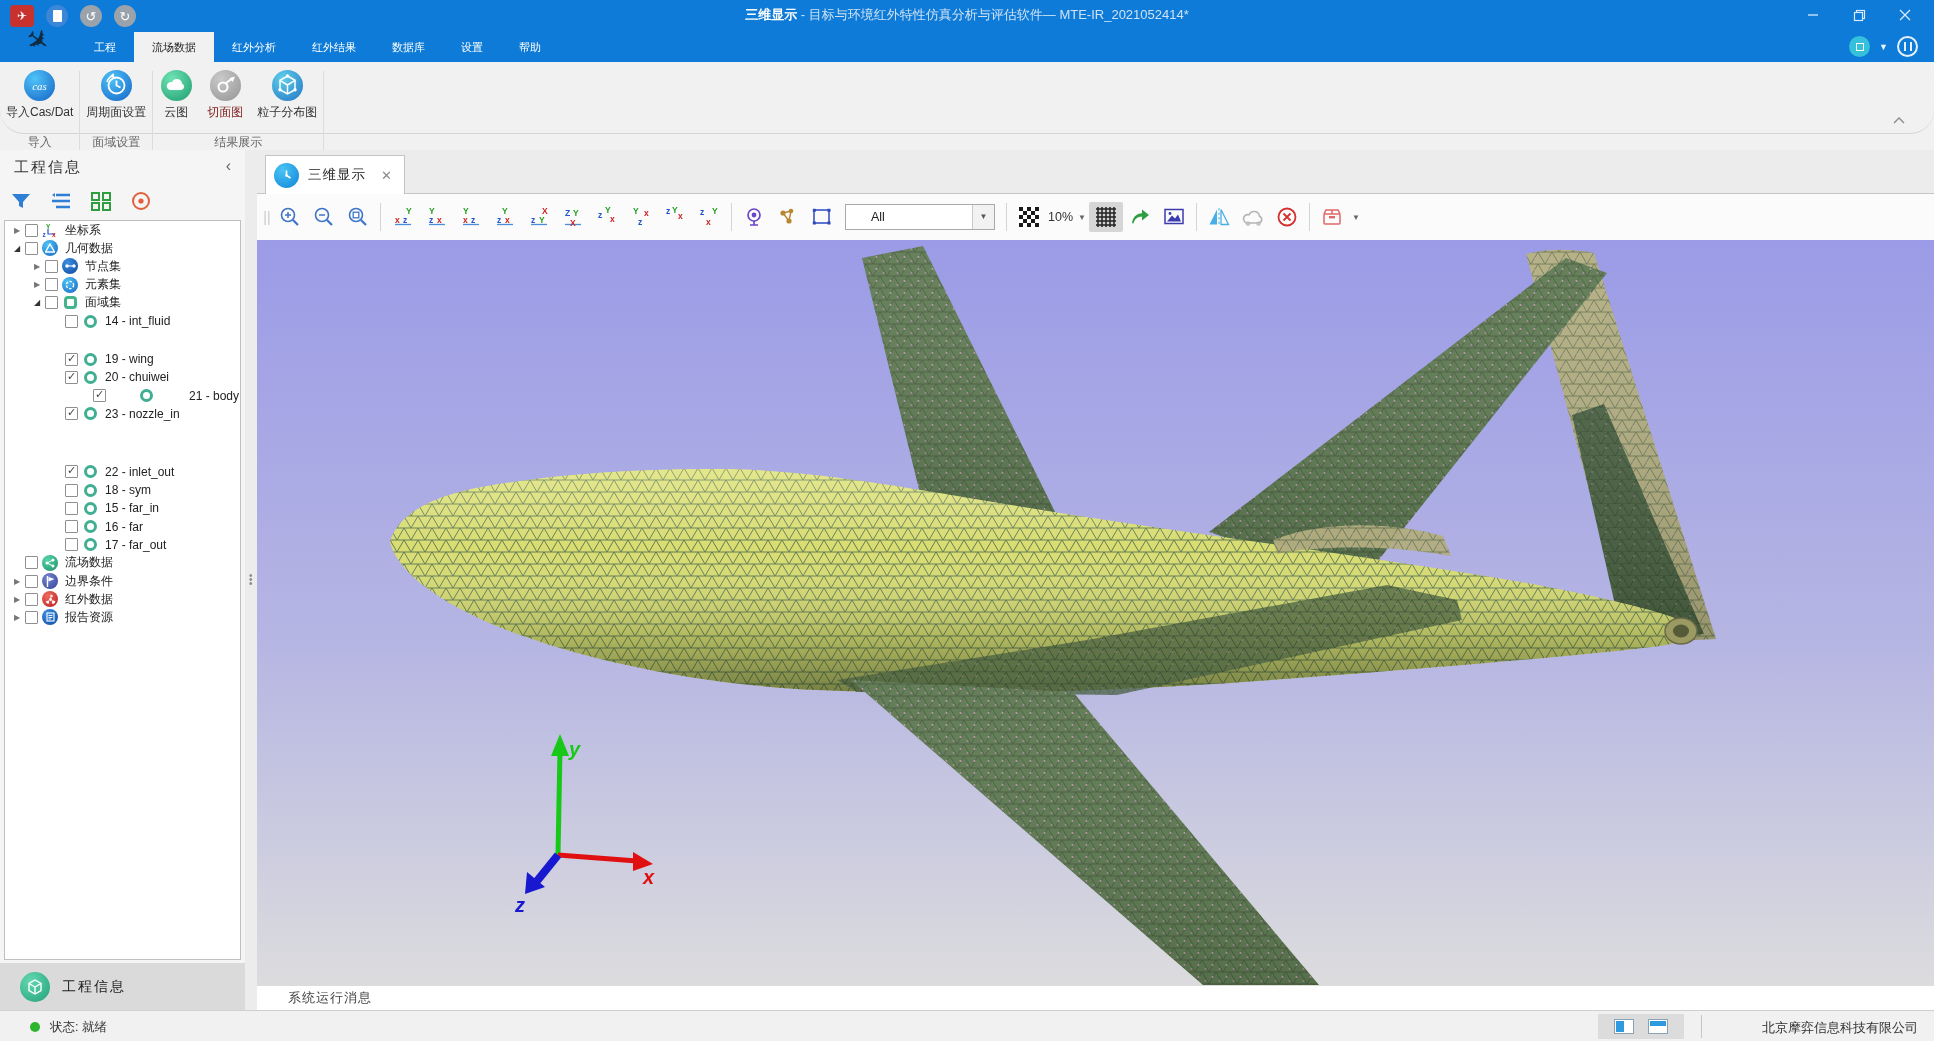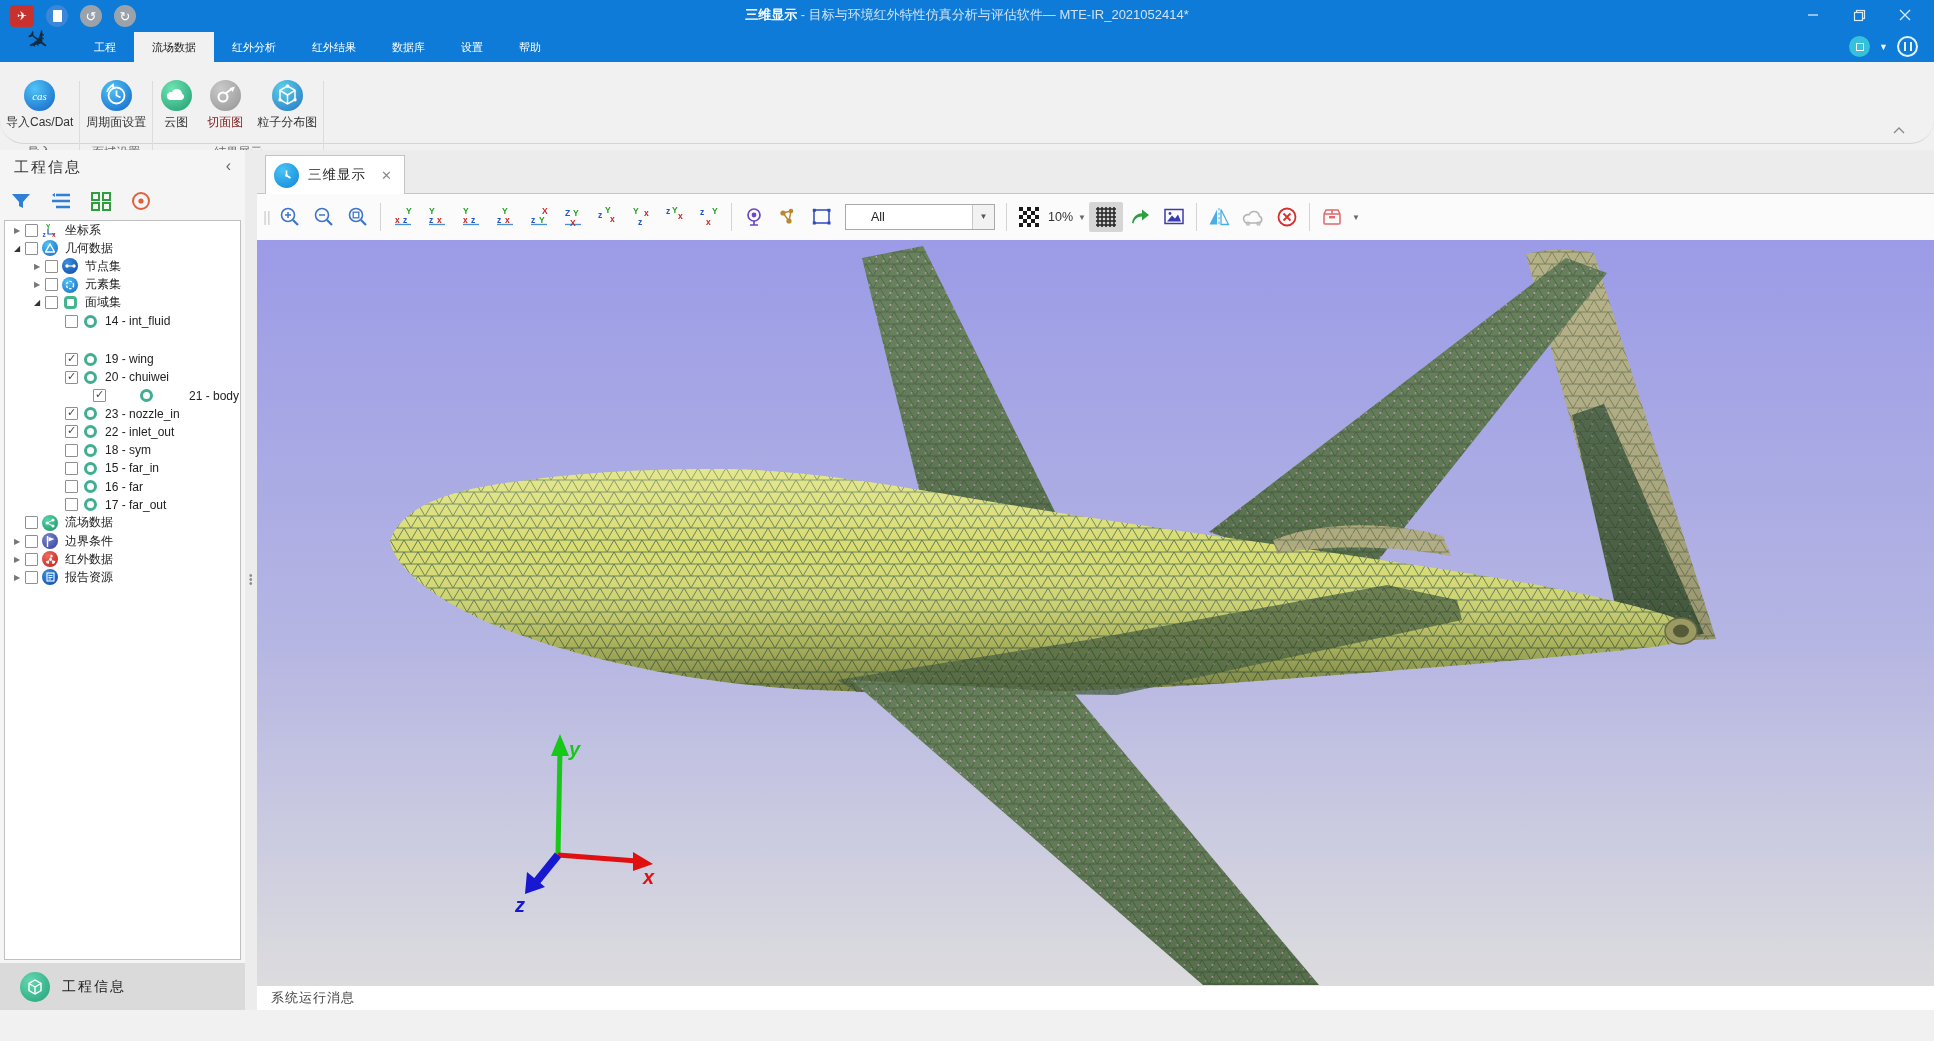--- a/index.html
+++ b/index.html
@@ -27,21 +27,21 @@
   .menu-item.active { background:#f1f1f1; color:#222; }
   .menu-right { position:absolute; right:16px; top:4px; display:flex; align-items:center; gap:9px; }
   .mr-circle { width:21px; height:21px; border-radius:50%; display:flex; align-items:center; justify-content:center; }
   .mr-teal { background:#35c0dc; }
   .mr-teal .sq { width:8px; height:8px; border:1.5px solid #fff; }
   .mr-caret { color:#eaf4fc; font-size:9px; }
   .mr-ring { border:2px solid #e7f1fa; }
   .mr-ring .bars { width:8px; height:9px; border-left:2.5px solid #e7f1fa; border-right:2.5px solid #e7f1fa; }
 
   
-  .ribbon { position:absolute; left:0; top:76px; width:1934px; height:68px; background:#f1f1f1; border-bottom:1px solid #d5d5d5;border-radius:24px; }
+  .ribbon { position:absolute; left:0; top:66px; width:1934px; height:68px; background:#f1f1f1; border-bottom:1px solid #d5d5d5;border-radius:24px; }
   .rb-groups { position:absolute; left:0; top:0; height:88px; display:flex; }
   .rb-group { position:relative; height:88px; }
   .rb-btnrow { display:flex; justify-content:center; gap:2px; padding-top:4px; }
   .rb-btn { width:auto; min-width:46px; padding:0 6px; text-align:center; cursor:default; }
   .rb-circ { width:31px; height:31px; border-radius:50%; margin:0 auto; display:flex; align-items:center; justify-content:center; }
   .rb-blue   { background:radial-gradient(circle at 35% 28%, #4fc3f7, #1463c6); }
   .rb-green  { background:radial-gradient(circle at 35% 28%, #6fe3b2, #1f9d72); }
   .rb-grayc  { background:radial-gradient(circle at 35% 28%, #c9c9c9, #949494); }
   .rb-teal   { background:radial-gradient(circle at 35% 28%, #5fd0ea, #2374c4); }
   .rb-label { font-size:12px; color:#333; margin-top:3px; white-space:nowrap; }
@@ -91,21 +91,21 @@
   .tb-handle { color:#c9c9c9; font-size:14px; width:12px; flex:none; text-align:center; }
   .tb-combo { width:150px; height:26px; border:1px solid #a9a9a9; background:#fff; display:flex; align-items:center; flex:none; margin:0 6px;padding-left:18px; }
   .tb-combo .val { flex:1; font-size:12.5px; color:#222; padding-left:7px; }
   .tb-combo .dd { width:22px; height:24px; border-left:1px solid #c9c9c9; background:#f2f2f2; text-align:center; font-size:8px; color:#555; line-height:24px; }
   .tb-zoomtxt { font-size:12.5px; color:#333; margin:0 2px; flex:none; }
   .tb-caret { font-size:8px; color:#666; flex:none; margin:0 3px; }
   .tb-grid-active { background:#d6d6d6; border-radius:2px; }
 
   .viewport { position:absolute; left:257px; top:240px; width:1677px; height:745px; }
   .msgbar { position:absolute; left:257px; top:985px; width:1677px; height:25px; background:#ffffff; border-top:1px solid #dcdcdc; display:flex; align-items:center; }
-  .msgbar span { font-size:13px; color:#444; margin-left:14px; letter-spacing:1px; }
+  .msgbar span { font-size:13px; color:#444; margin-left:31px; letter-spacing:1px; }
 
   
   .statusbar { position:absolute; left:0; top:1010px; width:1934px; height:31px; background:#f1f1f1; border-top:1px solid #cfcfcf; }
   .st-dot { position:absolute; left:30px; top:11px; width:10px; height:10px; border-radius:50%; background:#2db52d; }
   .st-text { position:absolute; left:50px; top:8px; font-size:12.5px; color:#333; }
   .st-icons { position:absolute; right:250px; top:3px; width:86px; height:25px; background:#dcdcdc; display:flex; align-items:center; justify-content:center; gap:14px; }
   .st-sep { position:absolute; right:232px; top:4px; width:1px; height:23px; background:#c6c6c6; }
   .st-company { position:absolute; right:16px; top:8px; font-size:13px; color:#333; }
   .sti { width:20px; height:15px; border:1px solid #8ba3b5; background:#fff; position:relative; }
   .sti-left::after { content:""; position:absolute; left:1px; top:1px; width:8px; height:11px; background:#2e9ae0; }
@@ -374,21 +374,21 @@
           <div>21 - body</div>
         </div>
         <div class="tree-row" style="padding-left: 46px;">
           <div class="tw-exp"></div>
           <div class="tw-cb on"></div>
           <div class="tw-ic">
             <span class="ring-ic"></span>
           </div>
           <div>23 - nozzle_in</div>
         </div>
-        <div class="tree-row" style="padding-left: 46px;">
+        <div class="tree-row" style="padding-left: 46px; margin-top: 40px;">
           <div class="tw-exp"></div>
           <div class="tw-cb on"></div>
           <div class="tw-ic">
             <span class="ring-ic"></span>
           </div>
           <div>22 - inlet_out</div>
         </div>
         <div class="tree-row" style="padding-left: 46px;">
           <div class="tw-exp"></div>
           <div class="tw-cb"></div>
@@ -825,14 +825,24 @@
         <text x="386" y="644" font-size="20" font-style="italic" font-weight="bold" fill="#e01010">x</text>
         <text x="258" y="672" font-size="20" font-style="italic" font-weight="bold" fill="#1818d0">z</text>
       </g>
     </svg>
   </div>
 
   <div class="msgbar">
     <span>系统运行消息</span>
   </div>
 
+  <div class="statusbar">
+    <div class="st-dot"></div>
+    <div class="st-text">状态: 就绪</div>
+    <div class="st-icons">
+      <div class="sti sti-left"></div>
+      <div class="sti sti-top"></div>
+    </div>
+    <div class="st-sep"></div>
+    <div class="st-company">北京摩弈信息科技有限公司</div>
+  </div>
 
 </div>
 
 </body></html>

